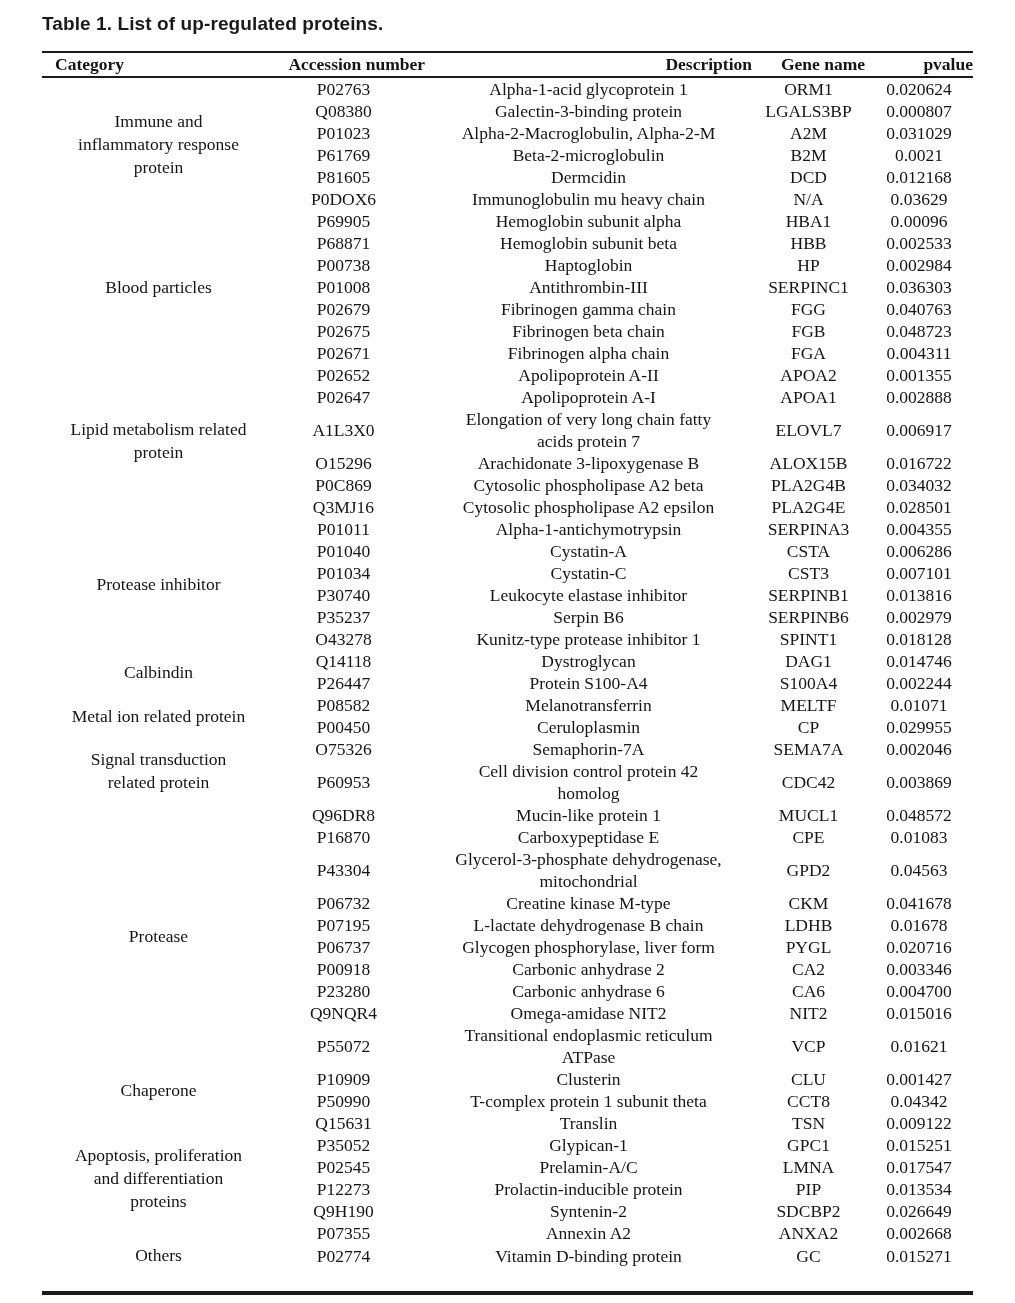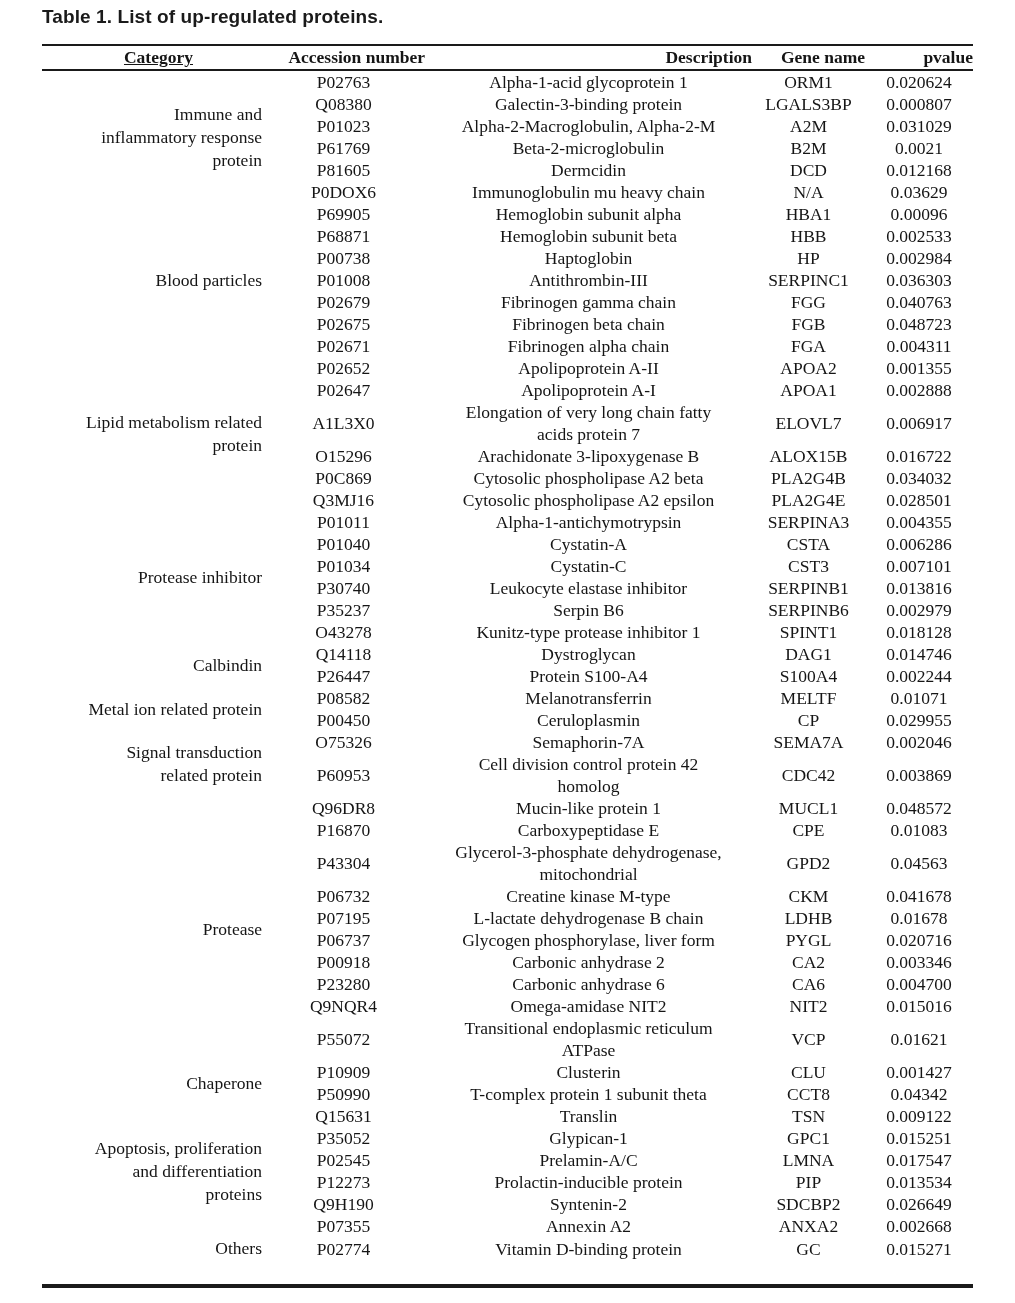--- a/index.html
+++ b/index.html
@@ -8,21 +8,21 @@
     background: #ffffff;
   }
   body {
     width: 1015px;
     height: 1303px;
     font-family: "Liberation Serif", serif;
     color: #151515;
     overflow: hidden;
   }
   .page {
-    padding: 6px 42px 0 42px;
+    padding: 13px 42px 0 42px;
   }
   .table-title {
     font-family: "Liberation Sans", sans-serif;
     font-weight: 700;
     font-size: 19px;
     color: #1a1a1a;
     margin: 0 0 16px 0;
     letter-spacing: 0.1px;
   }
   table.paper-table {
@@ -42,34 +42,33 @@
     font-weight: 700;
     font-size: 17.5px;
     height: 23px;
     line-height: 23px;
     padding: 0;
     text-align: right;
     border-bottom: 2px solid #1a1a1a;
     white-space: nowrap;
   }
   thead th.cat-head {
-    text-align: center;
+    text-align: left;
     padding-left: 13px;
-    text-decoration: underline;
   }
   tbody td {
     font-size: 17.5px;
     line-height: 22px;
     padding: 0;
     text-align: center;
     vertical-align: middle;
     white-space: pre-line;
   }
   tbody td.cat-cell {
-    text-align: right;
+    text-align: center;
     padding-left: 13px;
     line-height: 23px;
     vertical-align: middle;
   }
   tfoot td {
     height: 24px;
     padding: 0;
   }
 </style>
 </head>

